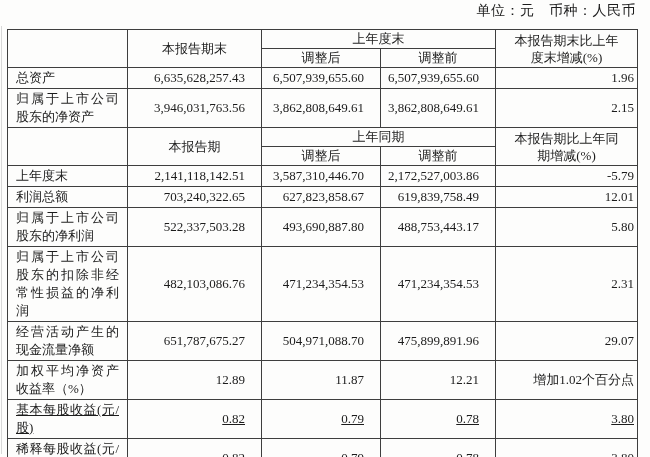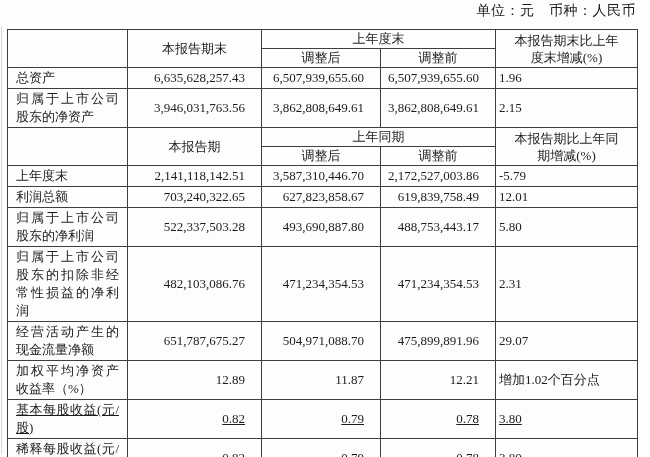--- a/index.html
+++ b/index.html
@@ -53,21 +53,21 @@
     text-align: justify;
     padding: 1px 8px;
     line-height: 18px;
   }
   .num {
     text-align: right;
     padding-right: 16px;
     padding-left: 3px;
   }
   .chg {
-    text-align: left;
+    text-align: right;
     padding: 0 3px;
   }
   .hdr {
     text-align: center;
     padding: 0 2px;
   }
   .hdr-chg {
     text-align: center;
     padding: 0 16px;
     line-height: 17px;

